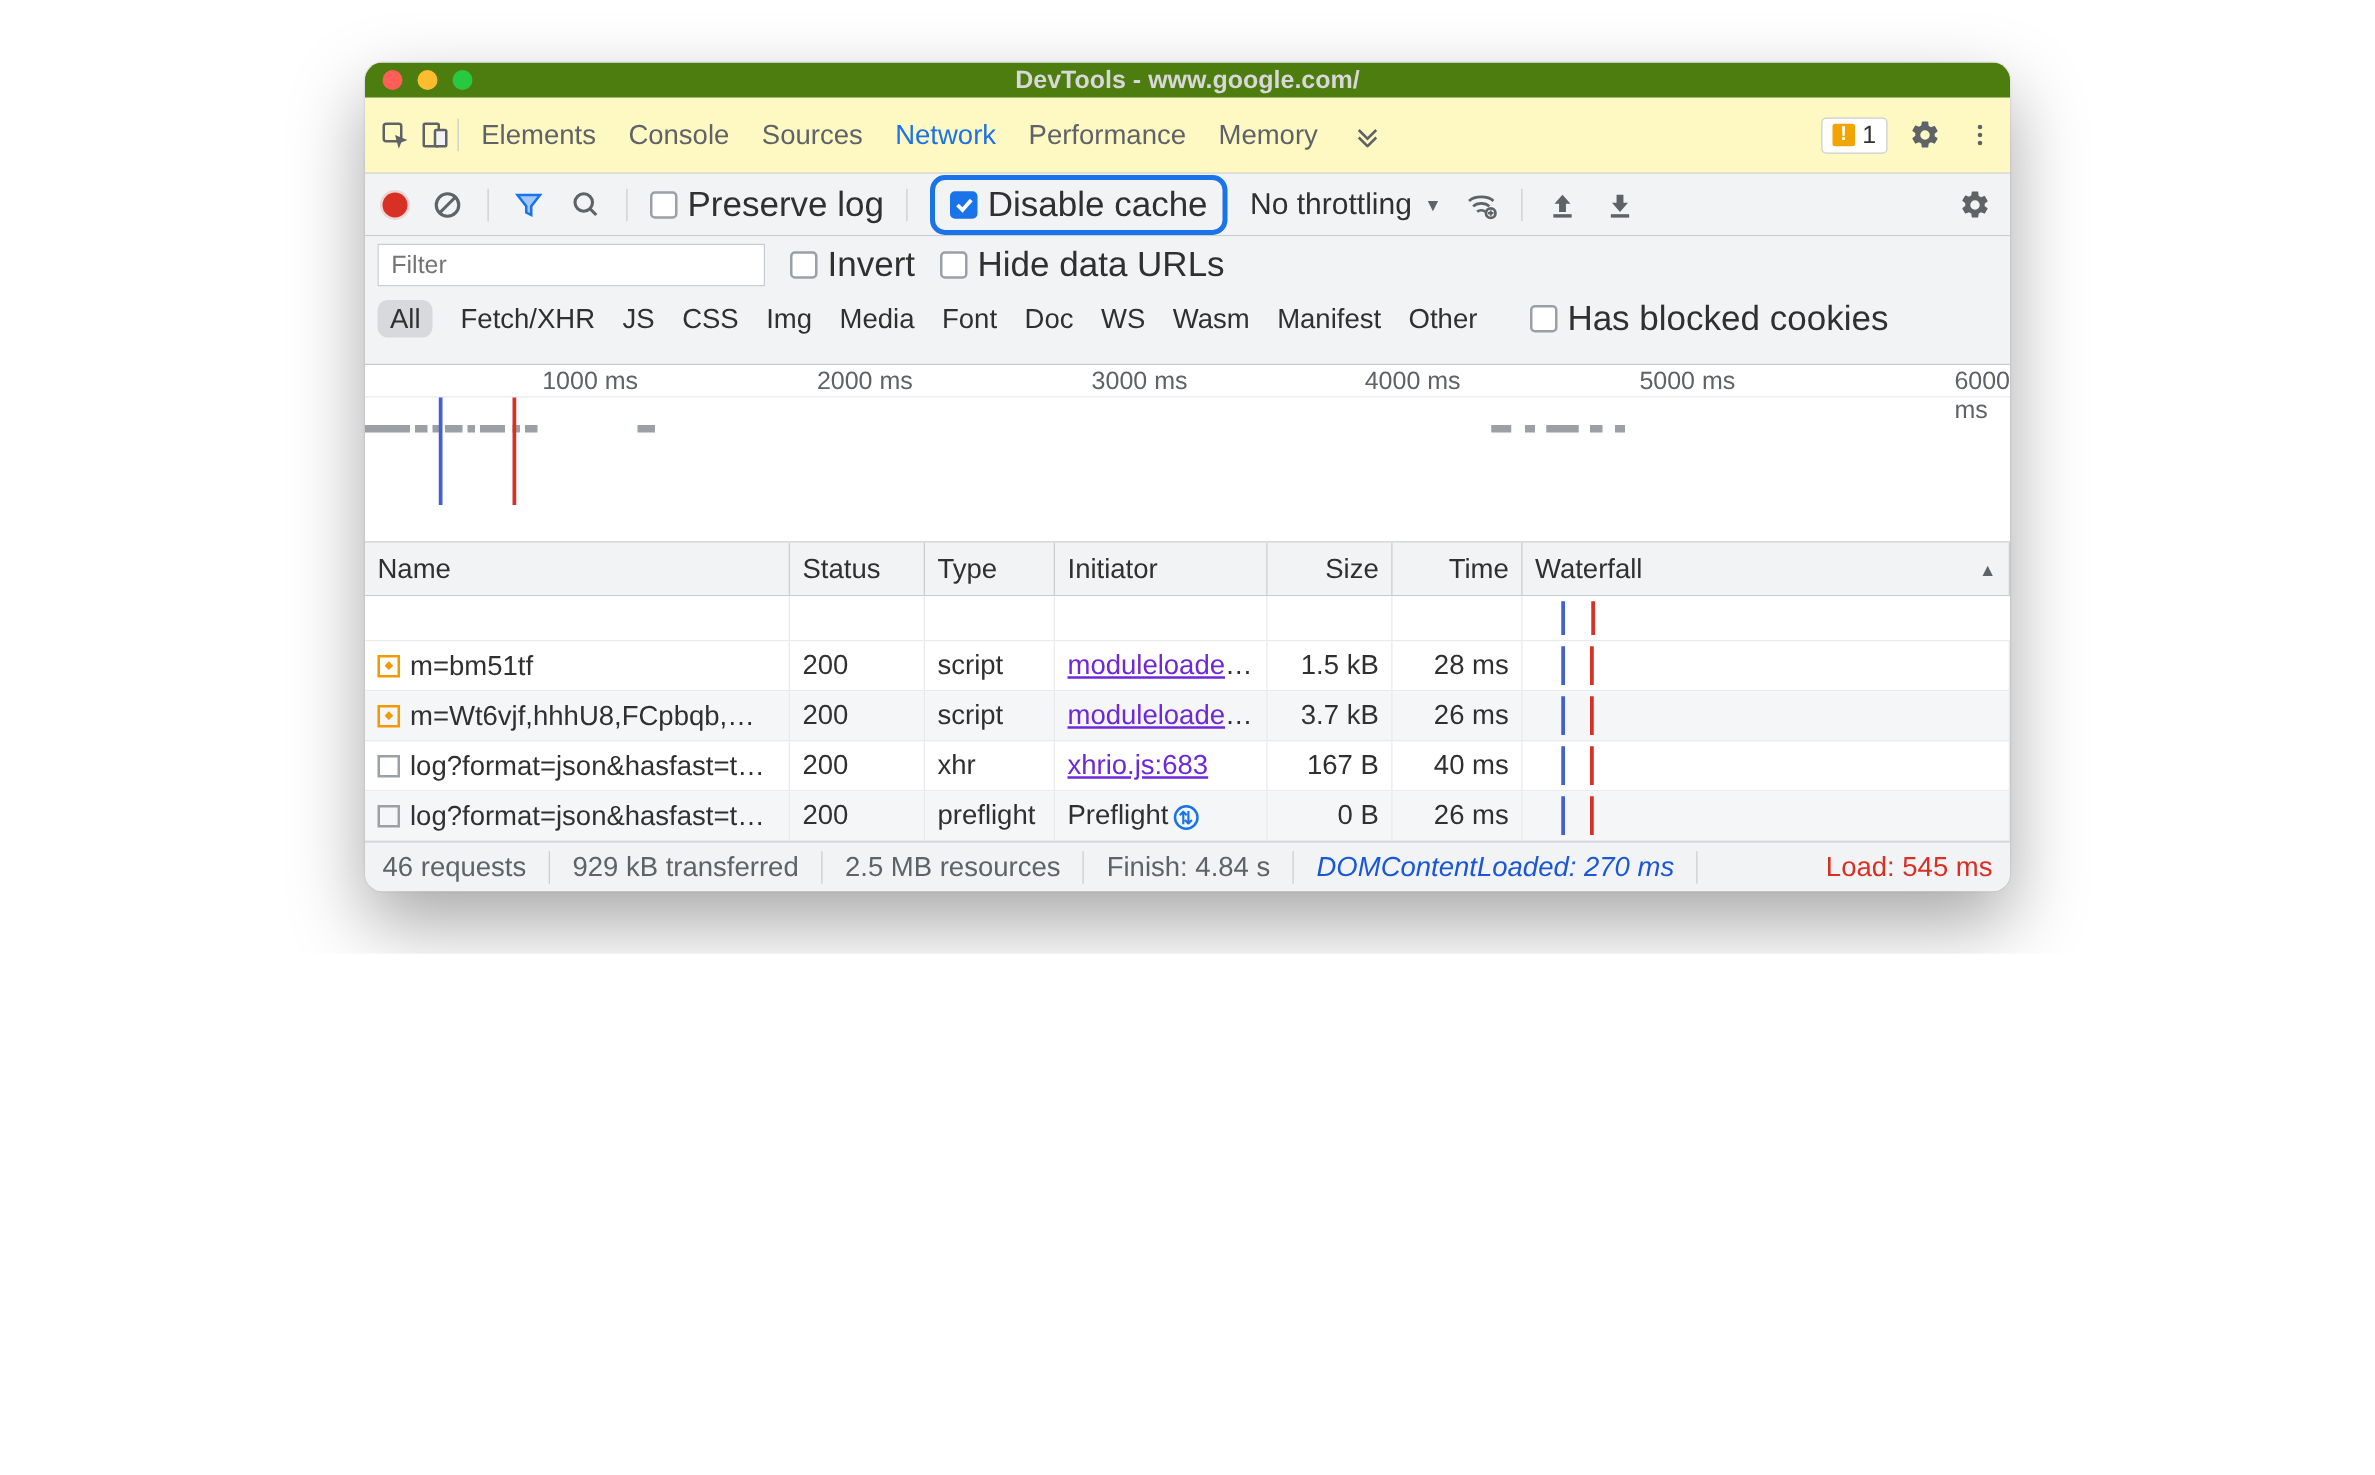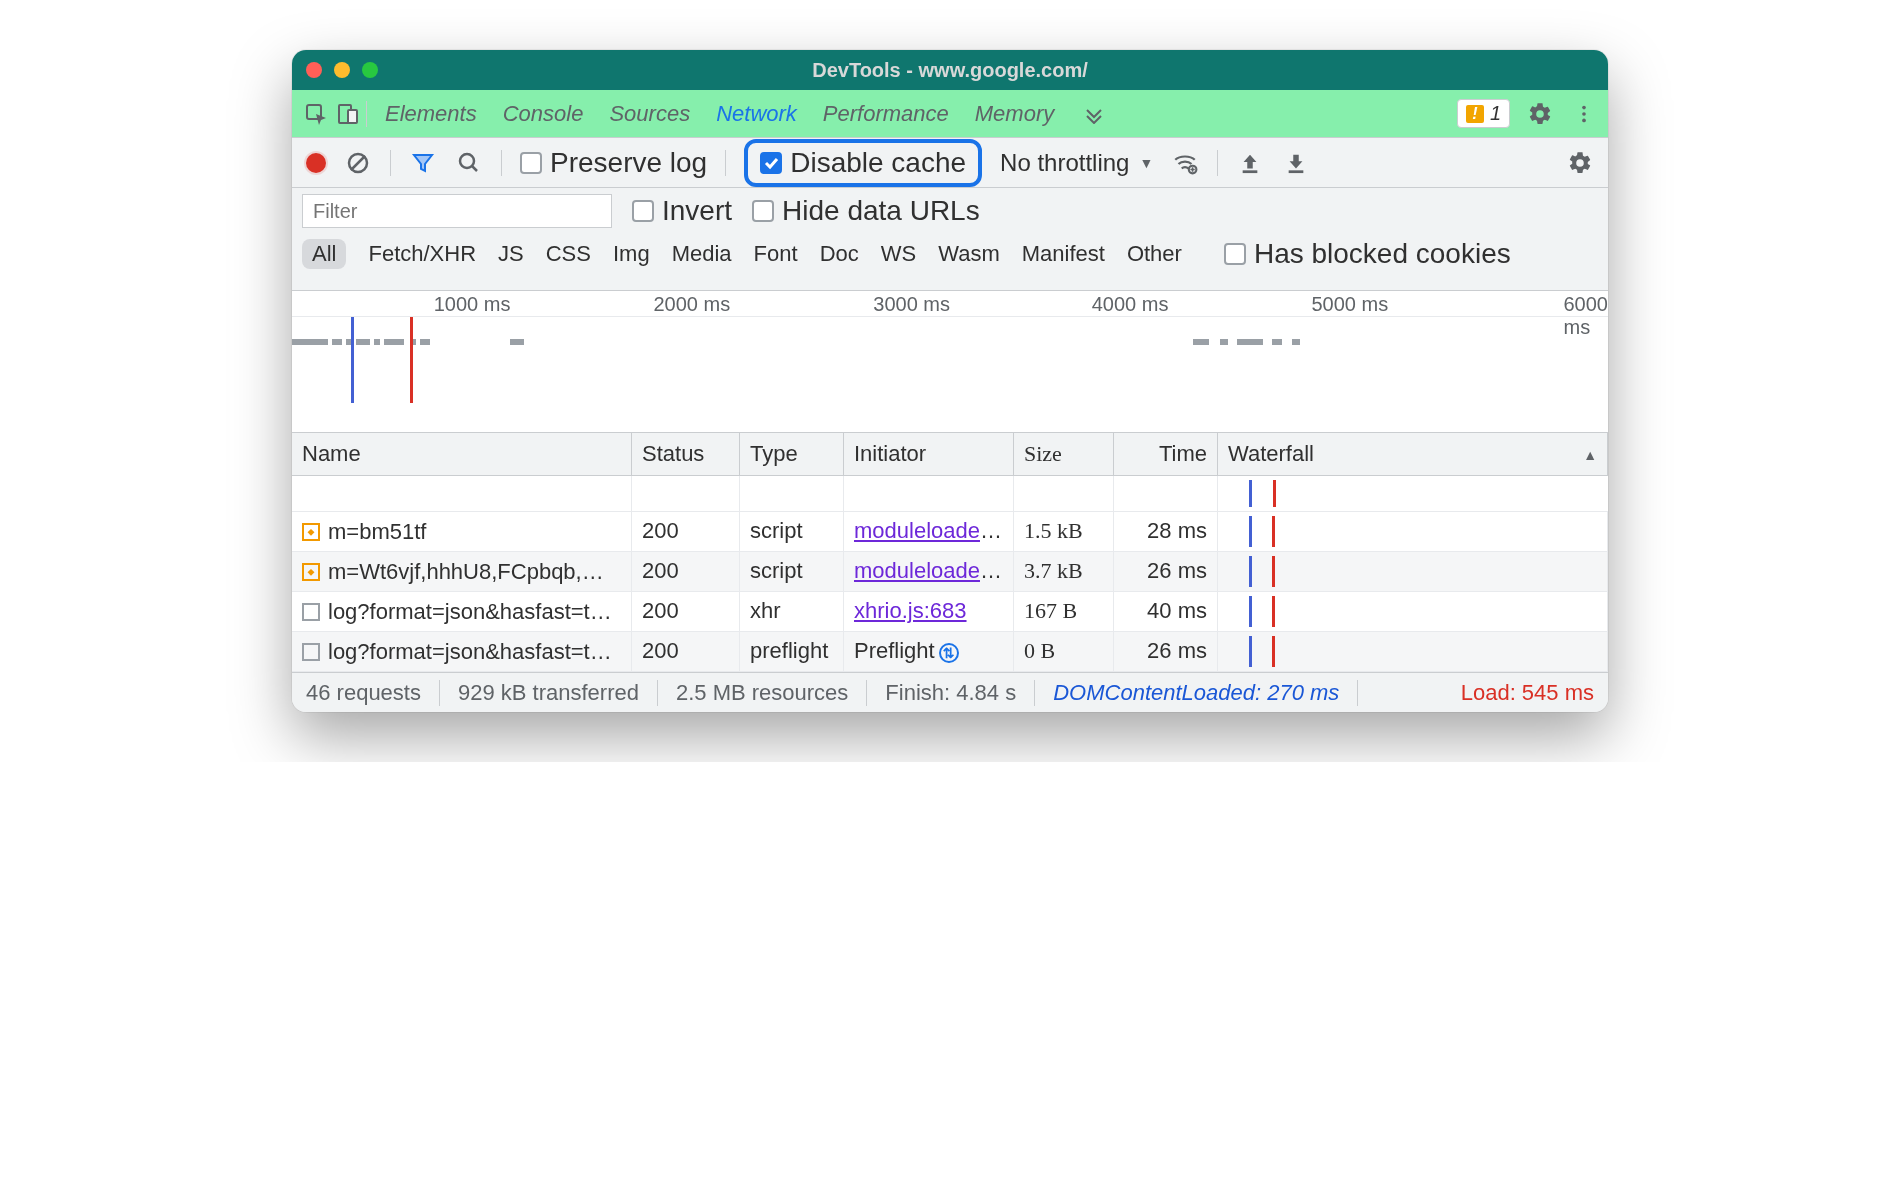--- a/index.html
+++ b/index.html
@@ -14,46 +14,45 @@
   color: #303030;
 }
 .window {
   width: 1316px;
   border-radius: 14px;
   overflow: hidden;
   box-shadow: 0 25px 60px rgba(0,0,0,0.35), 0 0 0 1px rgba(0,0,0,0.05);
   background: #f1f3f4;
 }
 .titlebar {
-  background: #0f766e;
+  background: #4d7c0f;
   color: #d8d8d8;
-  height: 40px;
+  height: 28px;
   display: flex;
   align-items: center;
   padding: 0 14px;
   font-size: 20px;
   font-weight: 600;
   position: relative;
 }
 .traffic { display: flex; gap: 12px; }
 .dot { width: 16px; height: 16px; border-radius: 50%; }
 .dot.red { background: #ff5f57; }
 .dot.yellow { background: #febc2e; }
 .dot.green { background: #28c840; }
 .title-text { position: absolute; left: 0; right: 0; text-align: center; pointer-events: none; }
 
 .tabbar {
-  background: #86efac;
+  background: #fef9c3;
   border-bottom: 1px solid #cacdd0;
   display: flex;
   align-items: center;
-  height: 48px;
+  height: 61px;
   padding: 0 10px;
   gap: 4px;
-  font-style: italic;
 }
 .tabbar .spacer-tabs { display:flex; align-items:center; gap: 26px; margin-left: 14px; flex: 0 0 auto;}
 .tab { color: #5f6367; cursor: pointer; font-size: 22px; }
 .tab.active { color: #1a73e8; }
 .iconbtn { width: 28px; height: 28px; display:inline-flex; align-items:center; justify-content:center; color:#5f6367; cursor:pointer;}
 .tabbar .right { margin-left:auto; display:flex; align-items:center; gap:16px;}
 .badge { display:flex; align-items:center; gap:6px; border:1px solid #cacdd0; border-radius:4px; padding:2px 8px; background:#fff;}
 .badge .sq { width:18px; height:18px; background:#f2a500; display:flex; align-items:center; justify-content:center; color:#fff; font-weight:bold; font-size:16px; border-radius:2px;}
 .badge .cnt{ font-size:20px; color:#333;}
 
@@ -87,21 +86,21 @@
 .vline{ position:absolute; top:0; bottom:24px; width:3px;}
 .vline.blue{ background:#4360d3;}
 .vline.red{ background:#d93025;}
 
 .hdrrow { display:flex; background:#f1f3f4; border-bottom:1px solid #cacdd0; font-size:22px; color:#303030;}
 .hdrrow > div { padding:8px 10px; border-right:1px solid #cacdd0;}
 .col-name{ width:340px;}
 .col-status{ width:108px;}
 .col-type{ width:104px;}
 .col-init{ width:170px;}
-.col-size{ width:100px; font-family:Liberation Serif, serif;}
+.col-size{ width:100px; text-align:right;}
 .col-time{ width:104px; text-align:right;}
 .col-wf{ flex:1; position:relative;}
 .sort-tri{ float:right; color:#5f6367; font-size:14px; margin-top:6px;}
 
 .rows{ background:#fff;}
 .row{ display:flex; border-bottom:1px solid #e8eaed; font-size:22px; height:40px; align-items:stretch;}
 .row:nth-child(even){ background:#f5f6f7;}
 .row > div{ padding:6px 10px; border-right:1px solid #e8eaed; white-space:nowrap; overflow:hidden; text-overflow:ellipsis;}
 .row .col-name{ display:flex; align-items:center; gap:8px;}
 .ficon{ width:18px; height:18px; border:2px solid #f29900; display:inline-flex; align-items:center; justify-content:center; font-size:10px; color:#f29900; flex-shrink:0;}

